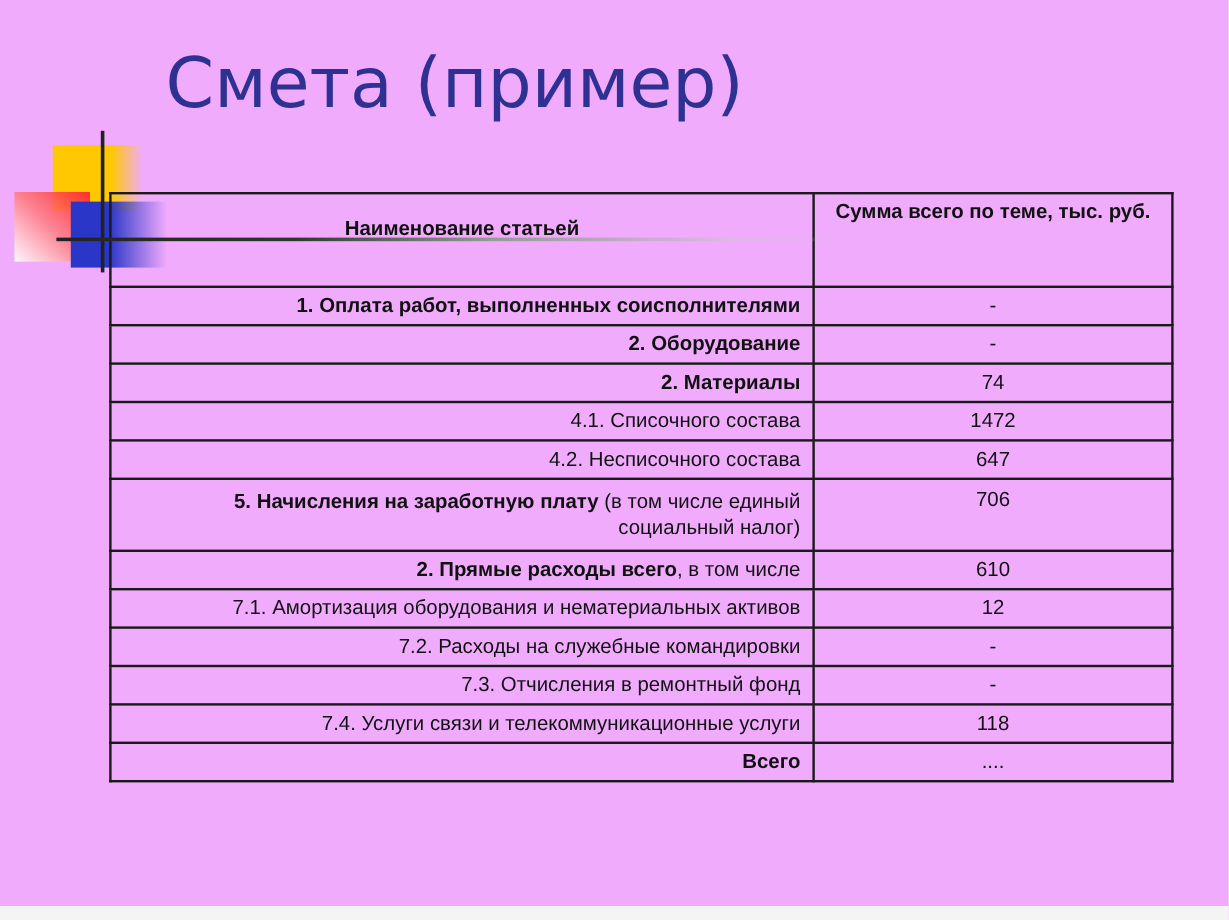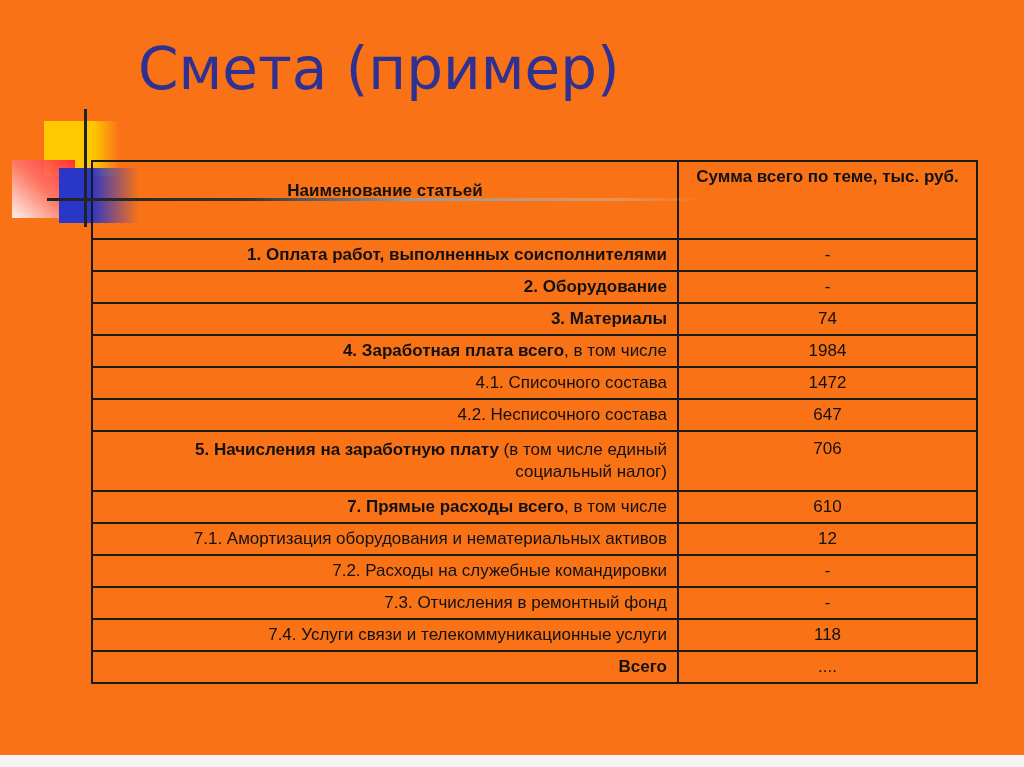--- a/index.html
+++ b/index.html
@@ -8,21 +8,21 @@
       width: 1024px;
       height: 767px;
       overflow: hidden;
       background: #ffffff;
       font-family: "Liberation Sans", sans-serif;
     }
     .slide {
       position: relative;
       width: 1024px;
       height: 767px;
-      background: #f97316;
+      background: #f0abfc;
     }
     .bottom-band {
       position: absolute;
       left: 0; right: 0; bottom: 0;
       height: 12px;
       background: #f4f4f4;
     }
     .title {
       position: absolute;
       left: 138px;
@@ -136,41 +136,37 @@
       <tbody>
         <tr>
           <td class="name"><span class="b">1. Оплата работ, выполненных соисполнителями</span><span></span></td>
           <td class="amt">-</td>
         </tr>
         <tr>
           <td class="name"><span class="b">2. Оборудование</span><span></span></td>
           <td class="amt">-</td>
         </tr>
         <tr>
-          <td class="name"><span class="b">3. Материалы</span><span></span></td>
+          <td class="name"><span class="b">2. Материалы</span><span></span></td>
           <td class="amt">74</td>
-        </tr>
-        <tr>
-          <td class="name"><span class="b">4. Заработная плата всего</span><span>, в том числе</span></td>
-          <td class="amt">1984</td>
         </tr>
         <tr>
           <td class="name"><span class="b"></span><span>4.1. Списочного состава</span></td>
           <td class="amt">1472</td>
         </tr>
         <tr>
           <td class="name"><span class="b"></span><span>4.2. Несписочного состава</span></td>
           <td class="amt">647</td>
         </tr>
         <tr class="tall">
           <td class="name"><span class="b">5. Начисления на заработную плату</span><span> (в том числе единый</span><br><span class="indent2">социальный налог)</span></td>
           <td class="amt">706</td>
         </tr>
         <tr>
-          <td class="name"><span class="b">7. Прямые расходы всего</span><span>, в том числе</span></td>
+          <td class="name"><span class="b">2. Прямые расходы всего</span><span>, в том числе</span></td>
           <td class="amt">610</td>
         </tr>
         <tr>
           <td class="name"><span class="b"></span><span>7.1. Амортизация оборудования и нематериальных активов</span></td>
           <td class="amt">12</td>
         </tr>
         <tr>
           <td class="name"><span class="b"></span><span>7.2. Расходы на служебные командировки</span></td>
           <td class="amt">-</td>
         </tr>

